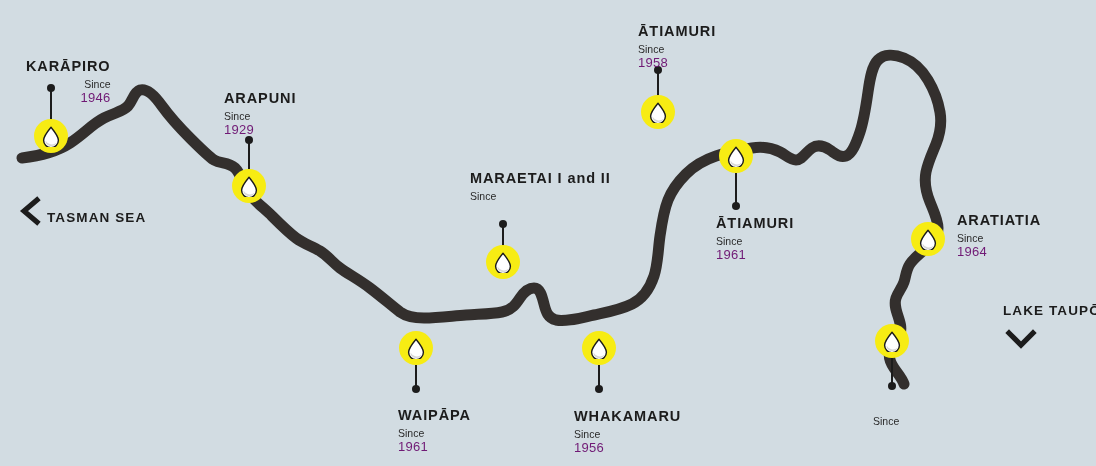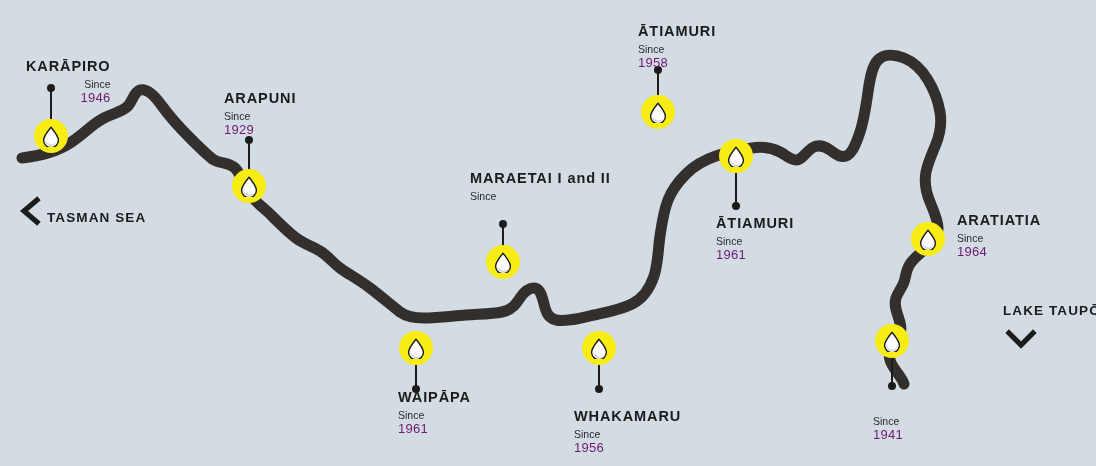--- a/index.html
+++ b/index.html
@@ -223,21 +223,21 @@
     <div class="st-since">Since</div>
     <div class="st-year">1946</div>
   </div>
 
   <div class="station" style="left:224px;top:91px;">
     <div class="st-name">ARAPUNI</div>
     <div class="st-since">Since</div>
     <div class="st-year">1929</div>
   </div>
 
-  <div class="station" style="left:398px;top:390px;">
+  <div class="station" style="left:398px;top:408px;">
     <div class="st-name">WAIPĀPA</div>
     <div class="st-since">Since</div>
     <div class="st-year">1961</div>
   </div>
 
   <div class="station" style="left:470px;top:171px;">
     <div class="st-name">MARAETAI I and II</div>
     <div class="st-since">Since</div>
   </div>
 
@@ -260,21 +260,20 @@
   </div>
 
   <div class="station" style="left:957px;top:213px;">
     <div class="st-name">ARATIATIA</div>
     <div class="st-since">Since</div>
     <div class="st-year">1964</div>
   </div>
 
   <div class="station" style="left:873px;top:411px;">
     <div class="st-since">Since</div>
-    <div class="st-year">1941</div>
   </div>
 
   <span class="chev" style="left:18px;top:196px;">
     <svg width="24" height="30" viewBox="0 0 24 30">
         <polyline points="19,4 6,15 19,26" fill="none" stroke="#1c1c1c" stroke-width="5.2" stroke-linecap="square" stroke-linejoin="miter"></polyline>
       </svg>
   </span>
   <div class="arealabel" style="left:47px;top:210px;">TASMAN SEA</div>
 
   <div class="arealabel" style="left:1003px;top:303px;">LAKE TAUPŌ</div>

